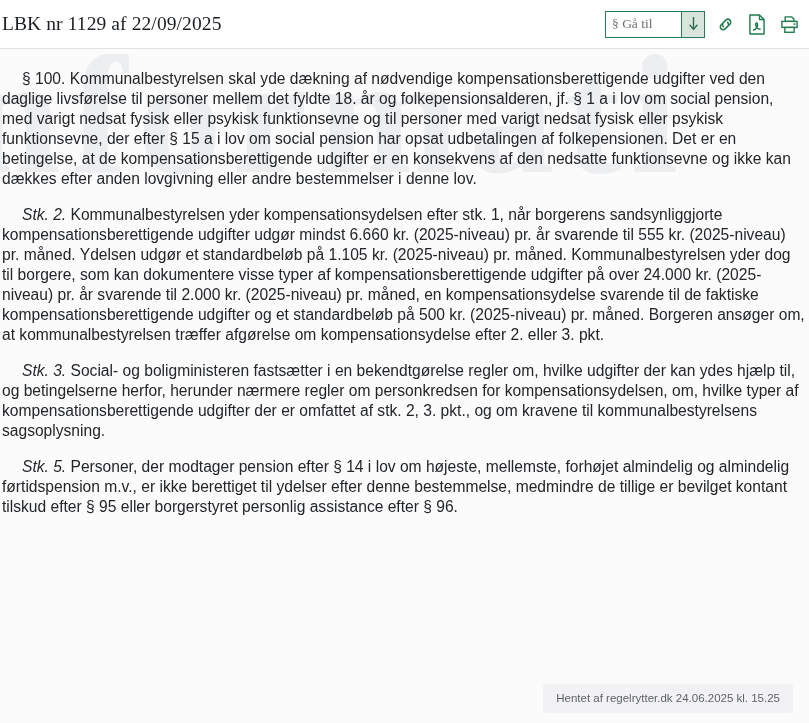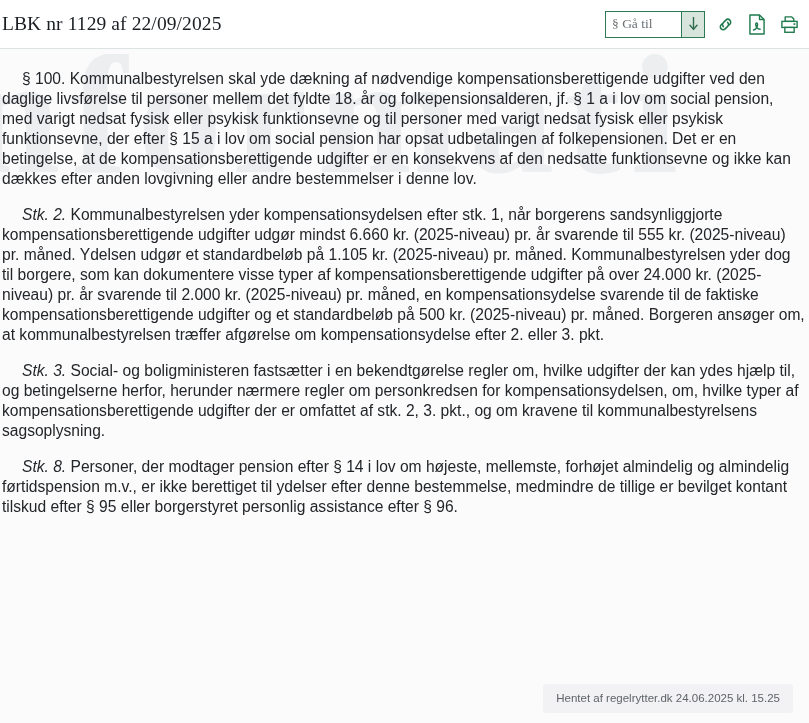--- a/index.html
+++ b/index.html
@@ -215,20 +215,20 @@
 
   <p class="para">
     <span class="marker-italic">Stk. 2.</span><span> Kommunalbestyrelsen yder kompensationsydelsen efter stk. 1, når borgerens sandsynliggjorte kompensationsberettigende udgifter udgør mindst 6.660 kr. (2025-niveau) pr. år svarende til 555 kr. (2025-niveau) pr. måned. Ydelsen udgør et standardbeløb på 1.105 kr. (2025-niveau) pr. måned. Kommunalbestyrelsen yder dog til borgere, som kan dokumentere visse typer af kompensationsberettigende udgifter på over 24.000 kr. (2025-niveau) pr. år svarende til 2.000 kr. (2025-niveau) pr. måned, en kompensationsydelse svarende til de faktiske kompensationsberettigende udgifter og et standardbeløb på 500 kr. (2025-niveau) pr. måned. Borgeren ansøger om, at kommunalbestyrelsen træffer afgørelse om kompensationsydelse efter 2. eller 3. pkt.</span>
   </p>
 
   <p class="para">
     <span class="marker-italic">Stk. 3.</span><span> Social- og boligministeren fastsætter i en bekendtgørelse regler om, hvilke udgifter der kan ydes hjælp til, og betingelserne herfor, herunder nærmere regler om personkredsen for kompensationsydelsen, om, hvilke typer af kompensationsberettigende udgifter der er omfattet af stk. 2, 3. pkt., og om kravene til kommunalbestyrelsens sagsoplysning.</span>
   </p>
 
   <p class="para">
-    <span class="marker-italic">Stk. 8.</span><span> Personer, der modtager pension efter § 14 i lov om højeste, mellemste, forhøjet almindelig og almindelig førtidspension m.v., er ikke berettiget til ydelser efter denne bestemmelse, medmindre de tillige er bevilget kontant tilskud efter § 95 eller borgerstyret personlig assistance efter § 96.</span>
+    <span class="marker-italic">Stk. 5.</span><span> Personer, der modtager pension efter § 14 i lov om højeste, mellemste, forhøjet almindelig og almindelig førtidspension m.v., er ikke berettiget til ydelser efter denne bestemmelse, medmindre de tillige er bevilget kontant tilskud efter § 95 eller borgerstyret personlig assistance efter § 96.</span>
   </p>
 
 </div>
 
 <div class="footer-stamp-row">
   <span class="footer-stamp">Hentet af regelrytter.dk 24.06.2025 kl. 15.25</span>
 </div>
 
 </body></html>

